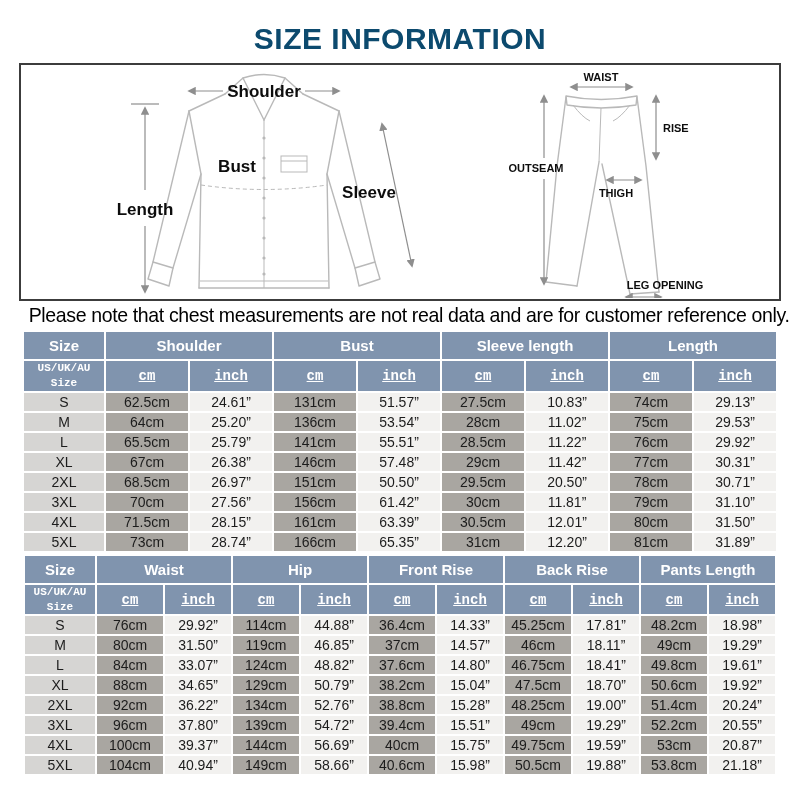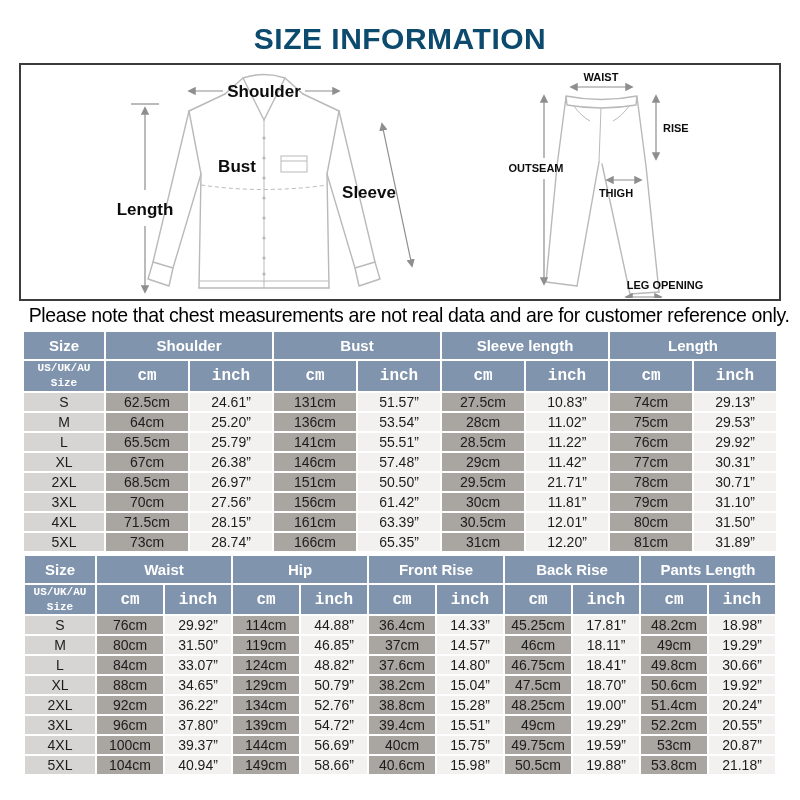--- a/index.html
+++ b/index.html
@@ -29,21 +29,21 @@
   .note-line span{display:inline-block;font-size:21px;color:#000;letter-spacing:-0.4px;
        transform:scaleX(0.93);transform-origin:50% 50%;}
   table{border-collapse:separate;border-spacing:2px;margin:0 auto 1px auto;
        table-layout:fixed;background:#fff;}
   th,td{padding:0;text-align:center;vertical-align:middle;overflow:hidden;}
   th.h-size,th.h-group{background:var(--header-bg);color:var(--header-text);
        font-size:15px;font-weight:bold;height:27px;}
   th.h-sub,th.h-unit{background:var(--header-bg);color:var(--header-text);
        font-family:"Liberation Mono",monospace;font-weight:bold;}
   th.h-sub{font-size:11px;height:26px;line-height:1.35;}
-  th.h-unit{font-size:16px;}
+  th.h-unit{font-size:14px;text-decoration:underline;}
   td{font-size:14px;height:18px;color:var(--data-text);}
   td.c-size{background:var(--size-cell-bg);}
   td.c-cm{background:var(--cm-cell-bg);}
   td.c-inch{background:var(--inch-cell-bg);}
 </style>
 </head>
 <body>
 
 <div class="page">
 
@@ -219,21 +219,21 @@
           <td class="c-cm">77cm</td>
           <td class="c-inch">30.31”</td>
         </tr>
         <tr>
           <td class="c-size">2XL</td>
           <td class="c-cm">68.5cm</td>
           <td class="c-inch">26.97”</td>
           <td class="c-cm">151cm</td>
           <td class="c-inch">50.50”</td>
           <td class="c-cm">29.5cm</td>
-          <td class="c-inch">21.71”</td>
+          <td class="c-inch">20.50”</td>
           <td class="c-cm">78cm</td>
           <td class="c-inch">30.71”</td>
         </tr>
         <tr>
           <td class="c-size">3XL</td>
           <td class="c-cm">70cm</td>
           <td class="c-inch">27.56”</td>
           <td class="c-cm">156cm</td>
           <td class="c-inch">61.42”</td>
           <td class="c-cm">30cm</td>
@@ -334,21 +334,21 @@
           <td class="c-size">L</td>
           <td class="c-cm">84cm</td>
           <td class="c-inch">33.07”</td>
           <td class="c-cm">124cm</td>
           <td class="c-inch">48.82”</td>
           <td class="c-cm">37.6cm</td>
           <td class="c-inch">14.80”</td>
           <td class="c-cm">46.75cm</td>
           <td class="c-inch">18.41”</td>
           <td class="c-cm">49.8cm</td>
-          <td class="c-inch">30.66”</td>
+          <td class="c-inch">19.61”</td>
         </tr>
         <tr>
           <td class="c-size">XL</td>
           <td class="c-cm">88cm</td>
           <td class="c-inch">34.65”</td>
           <td class="c-cm">129cm</td>
           <td class="c-inch">50.79”</td>
           <td class="c-cm">38.2cm</td>
           <td class="c-inch">15.04”</td>
           <td class="c-cm">47.5cm</td>

